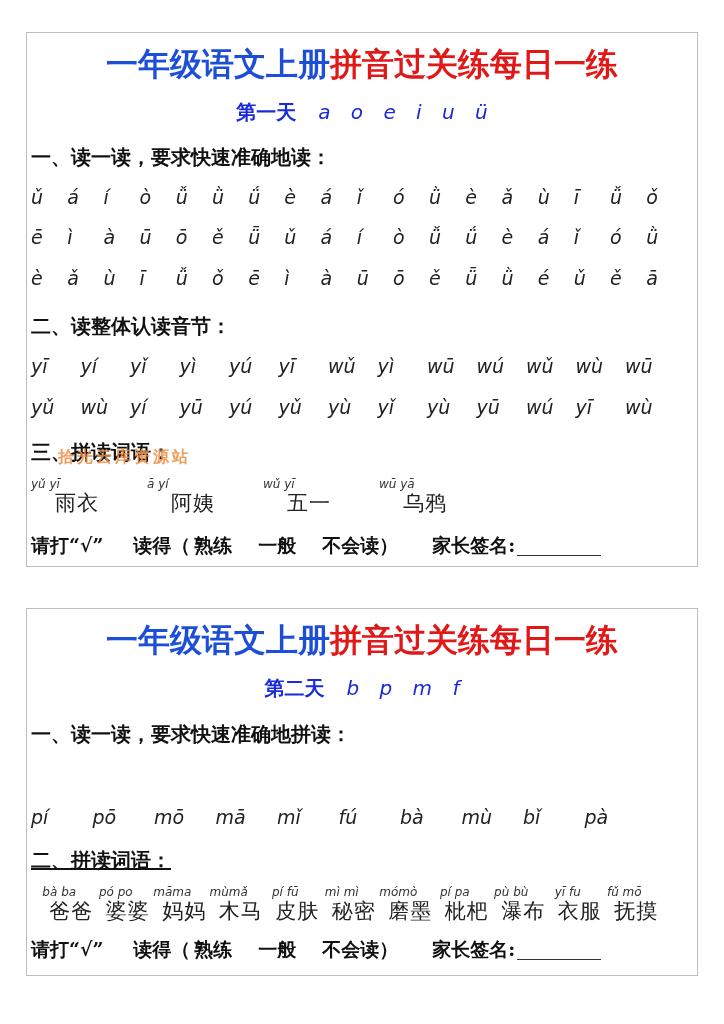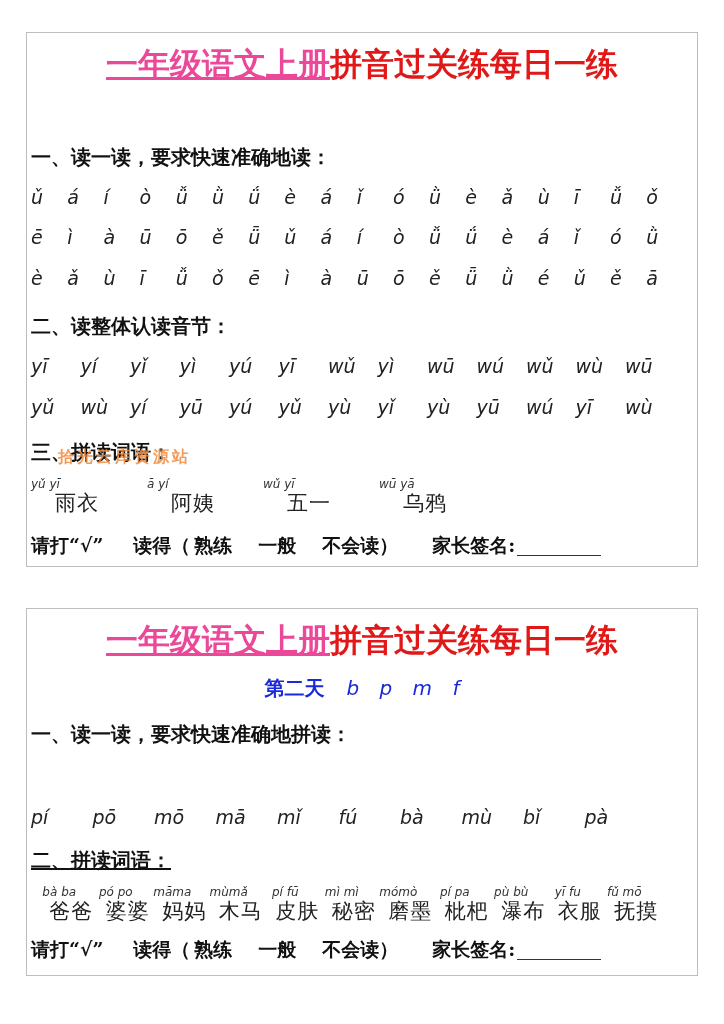--- a/index.html
+++ b/index.html
@@ -5,21 +5,21 @@
   html, body { margin: 0; padding: 0; background: #ffffff; }
   body { width: 724px; height: 1024px; position: relative; overflow: hidden;
          font-family: "DejaVu Serif", "Liberation Serif", serif; color: #111; }
   .card { position: absolute; left: 26px; width: 672px; border: 1.5px solid #bdbdbd;
           background: #fff; box-sizing: border-box; }
   #card1 { top: 32px; height: 535px; }
   #card2 { top: 608px; height: 368px; }
   .title { position: absolute; left: 0; right: 0; text-align: center;
            font-size: 32px; font-weight: bold; letter-spacing: 0px; white-space: nowrap;
            font-family: "DejaVu Serif", serif; }
-  .title .black { color: #ec4899; text-decoration: underline; }
+  .title .black { color: #1d4ed8; }
   .title .red { color: #e01818; }
   .subtitle { position: absolute; left: 0; right: 0; text-align: center;
               color: #1a2ad8; font-size: 20px; font-weight: bold; white-space: nowrap; }
   .subtitle .letters { font-family: "DejaVu Sans", sans-serif; font-style: italic;
                        font-weight: normal; margin-left: 22px; word-spacing: 14px; font-size: 20px; }
   .heading { position: absolute; left: 4px; font-size: 20px; font-weight: bold;
              white-space: nowrap; color: #111; }
   .py-row { position: absolute; left: 0; right: 0; display: flex;
             font-family: "DejaVu Sans", sans-serif; font-style: italic; font-size: 19px;
             color: #222; white-space: nowrap; }
@@ -50,20 +50,23 @@
   .sig-line { display: inline-block; width: 84px; border-bottom: 1.5px solid #333;
               margin-left: 2px; height: 18px; }
 </style>
 </head>
 <body>
 
 <div class="card" id="card1">
   <div class="title" style="top:10px;">
     <span class="black">一年级语文上册</span><span class="red">拼音过关练每日一练</span>
   </div>
+  <div class="subtitle" style="top:66px;">
+    <span>第一天</span><span class="letters">a o e i u ü</span>
+  </div>
 
   <div class="heading" style="top:111px;">一、读一读，要求快速准确地读：</div>
 
   <div class="py-row row18" style="top:153px;">
     <span>ǔ</span>
       <span>á</span>
       <span>í</span>
       <span>ò</span>
       <span>ǚ</span>
       <span>ǜ</span>

